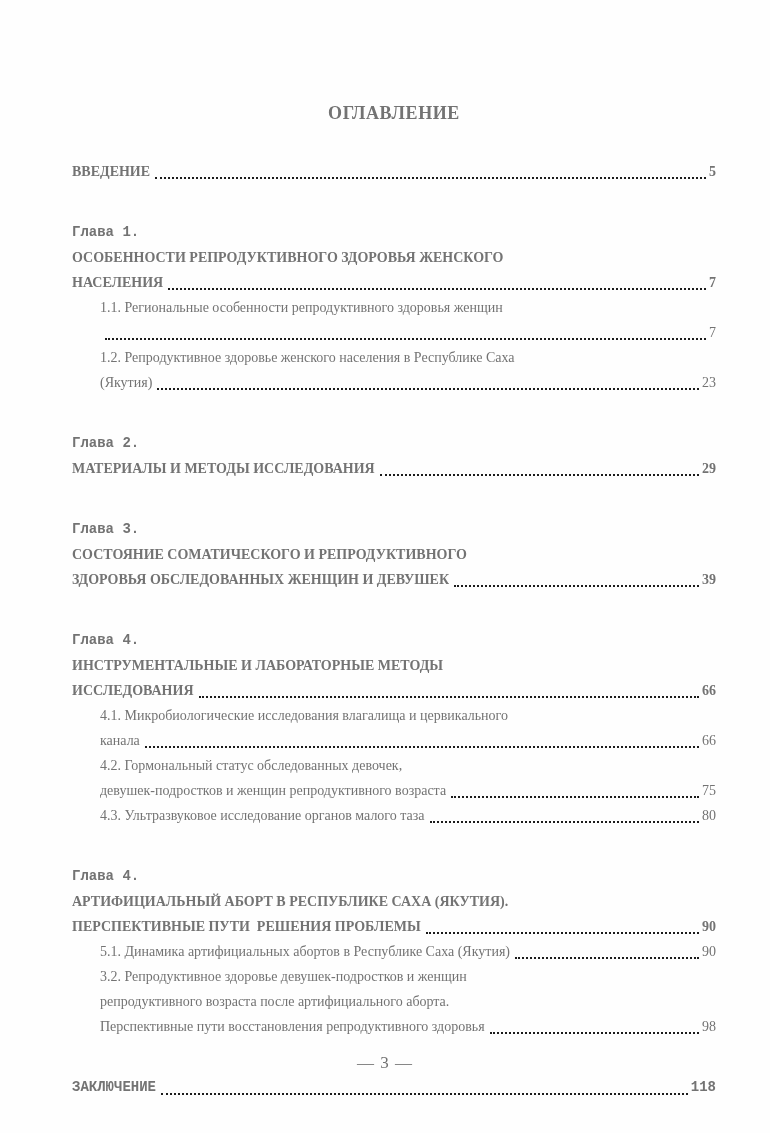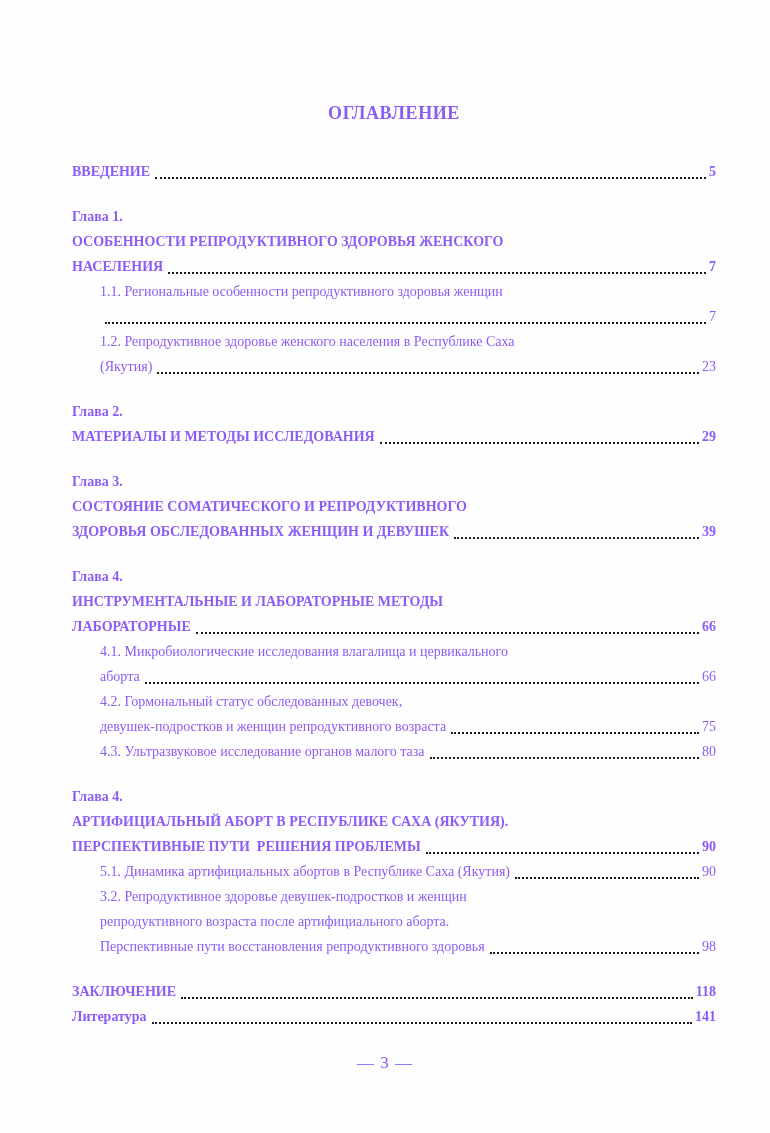--- a/index.html
+++ b/index.html
@@ -6,21 +6,21 @@
     margin: 0;
     padding: 0;
     background: #ffffff;
   }
   .page {
     position: relative;
     width: 770px;
     height: 1133px;
     background: #fefefe;
     font-family: "Liberation Serif", "DejaVu Serif", serif;
-    color: #8b5cf6;
+    color: #737373;
     overflow: hidden;
   }
   .content {
     position: absolute;
     left: 72px;
     right: 54px;
     top: 100px;
   }
   .title {
     text-align: center;
@@ -32,21 +32,21 @@
   }
   .row {
     display: flex;
     align-items: baseline;
     line-height: 25px;
     font-size: 14px;
   }
   .row .t { white-space: pre; }
   .row.bold { font-weight: bold; }
   .row.indent { padding-left: 28px; }
-  .row.gap { margin-top: 20px; }
+  .row.gap { margin-top: 36px; font-family: Liberation Mono, monospace; }
   .dots {
     flex: 1 1 auto;
     min-width: 12px;
     align-self: flex-end;
     margin: 0 3px 5px 5px;
     border-bottom: 2px dotted #1c1c1c;
   }
   .pg { white-space: pre; }
   .footer {
     position: absolute;
@@ -121,29 +121,29 @@
       <span class="pg">39</span>
     </div>
 
     <div class="row bold gap">
       <span class="t">Глава 4.</span>
     </div>
     <div class="row bold">
       <span class="t">ИНСТРУМЕНТАЛЬНЫЕ И ЛАБОРАТОРНЫЕ МЕТОДЫ</span>
     </div>
     <div class="row bold">
-      <span class="t">ЛАБОРАТОРНЫЕ</span>
+      <span class="t">ИССЛЕДОВАНИЯ</span>
       <span class="dots"></span>
       <span class="pg">66</span>
     </div>
     <div class="row indent">
       <span class="t">4.1. Микробиологические исследования влагалища и цервикального</span>
     </div>
     <div class="row indent">
-      <span class="t">аборта</span>
+      <span class="t">канала</span>
       <span class="dots"></span>
       <span class="pg">66</span>
     </div>
     <div class="row indent">
       <span class="t">4.2. Гормональный статус обследованных девочек,</span>
     </div>
     <div class="row indent">
       <span class="t">девушек-подростков и женщин репродуктивного возраста</span>
       <span class="dots"></span>
       <span class="pg">75</span>
@@ -180,22 +180,17 @@
       <span class="t">Перспективные пути восстановления репродуктивного здоровья</span>
       <span class="dots"></span>
       <span class="pg">98</span>
     </div>
 
     <div class="row bold gap">
       <span class="t">ЗАКЛЮЧЕНИЕ</span>
       <span class="dots"></span>
       <span class="pg">118</span>
     </div>
-    <div class="row bold">
-      <span class="t">Литература</span>
-      <span class="dots"></span>
-      <span class="pg">141</span>
-    </div>
 
   </div>
 
   <div class="footer">— 3 —</div>
 </div>
 
 </body></html>

